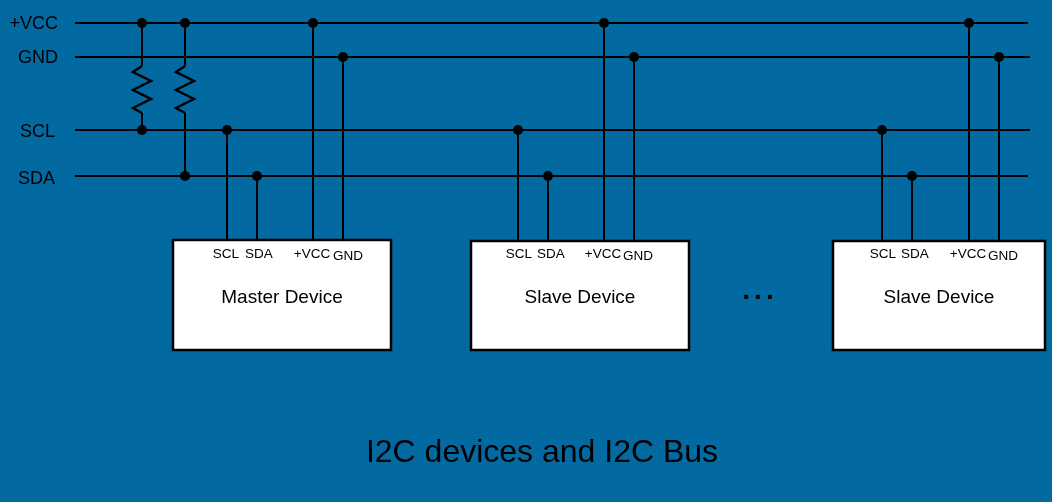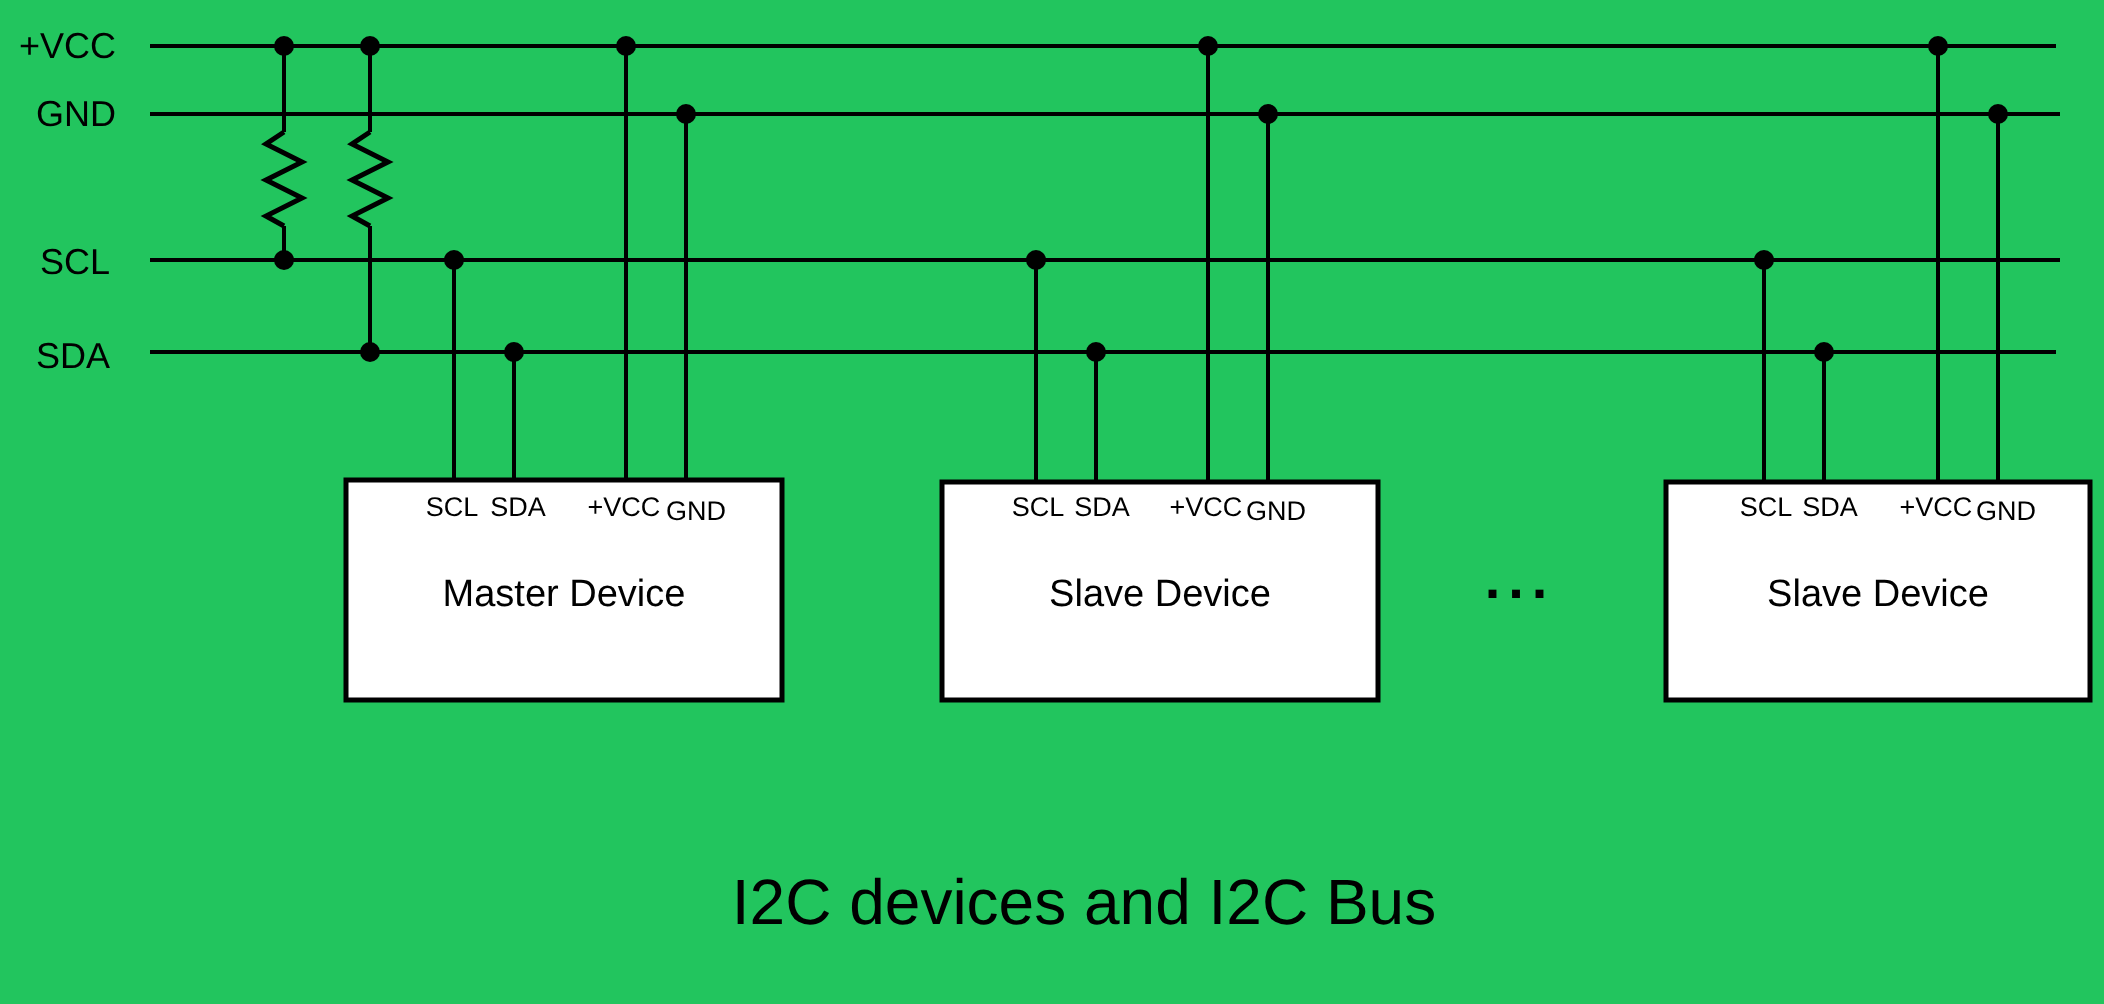--- a/index.html
+++ b/index.html
@@ -1,20 +1,20 @@
 <!DOCTYPE html>
 <html><head>
 <meta charset="utf-8">
 <style>
   html, body { margin: 0; padding: 0; background: #ffffff; }
   .stage {
     position: relative;
     width: 1052px;
     height: 502px;
-    background: #22c55e;
+    background: #0369a1;
     overflow: hidden;
     font-family: "Liberation Sans", sans-serif;
   }
   svg { display: block; }
   .wire   { stroke: #000000; stroke-width: 2; fill: none; }
   .boxln  { stroke: #000000; stroke-width: 2.5; fill: #ffffff; }
   .zigzag { stroke: #000000; stroke-width: 2.5; fill: none; }
   .dot    { fill: #000000; stroke: none; }
   .bus-label   { font: 18px "Liberation Sans", sans-serif; fill: #000000; }
   .pin-label   { font: 13.5px "Liberation Sans", sans-serif; fill: #000000; }

